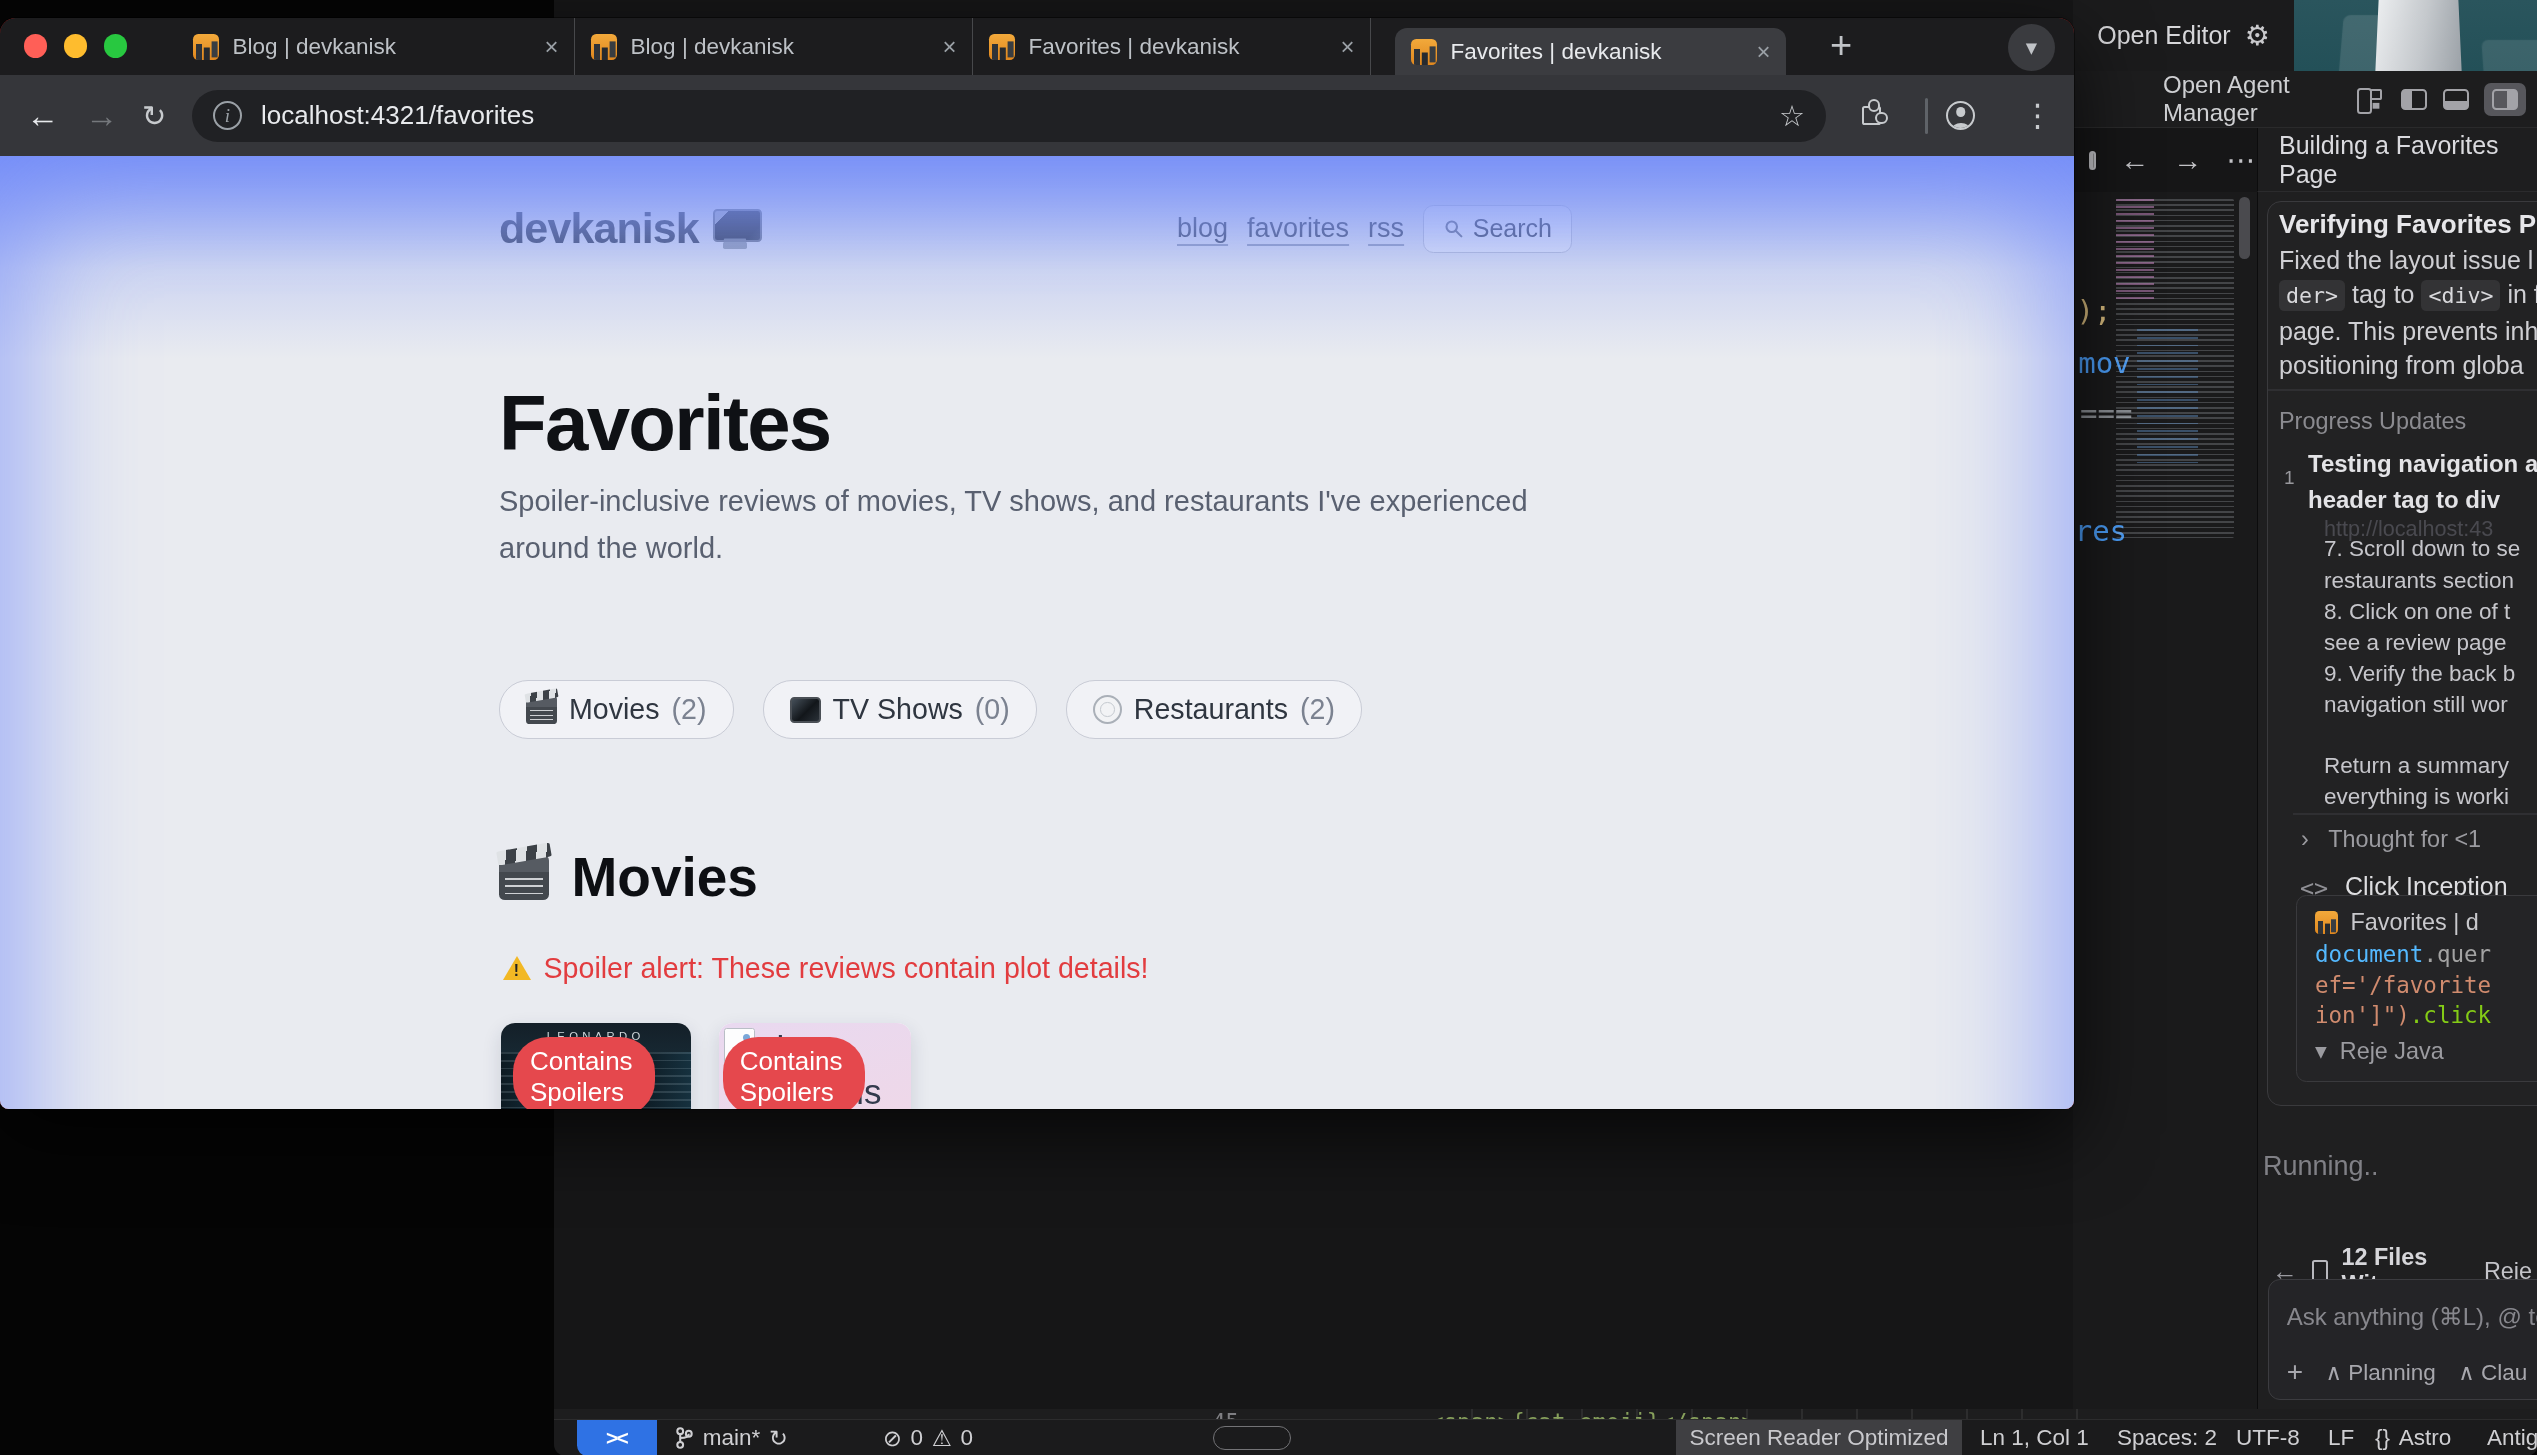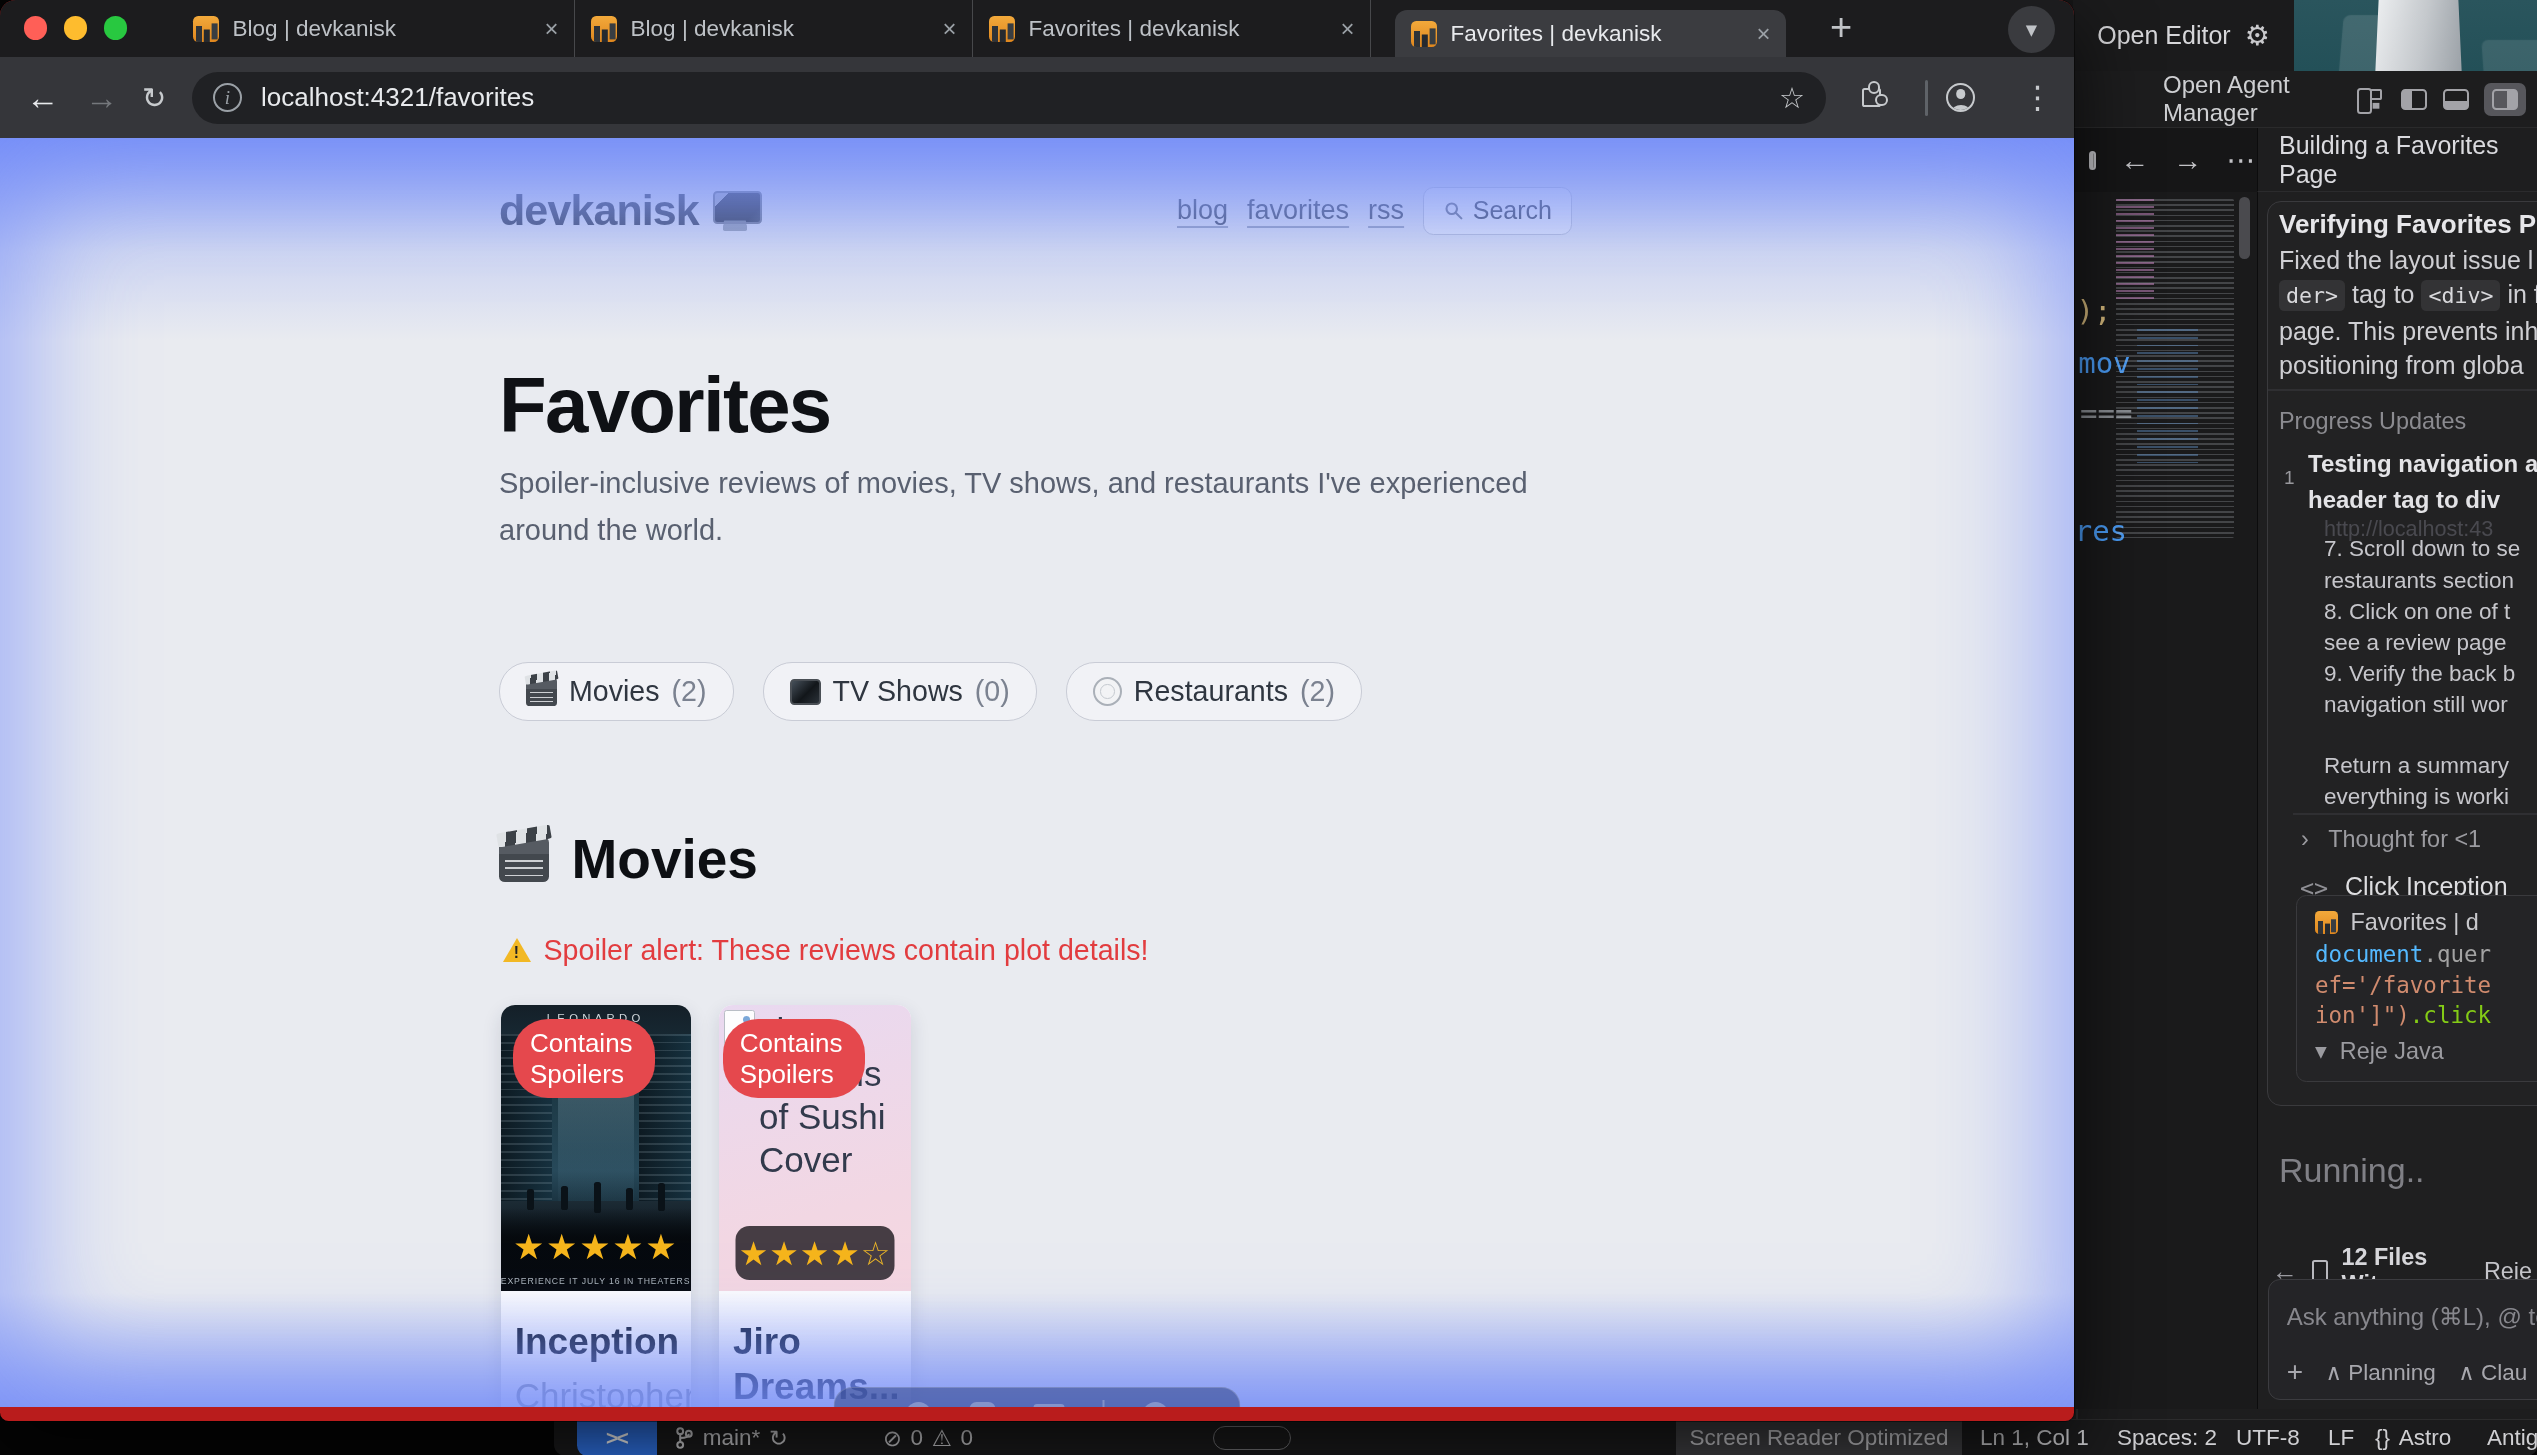--- a/index.html
+++ b/index.html
@@ -69,21 +69,21 @@
   
   .peek{position:absolute;left:0;top:1409px;width:1984px;height:10.4px;background:#1d1d1e;overflow:hidden;font-family:"DejaVu Sans Mono",monospace;font-size:22.5px}
   .peek .guides{position:absolute;left:917px;top:0;width:632px;height:10.4px;background:repeating-linear-gradient(90deg,rgba(255,255,255,.07) 0 1.7px,transparent 1.7px 55px)}
   .statusbar{position:absolute;left:0;top:1419px;width:1984px;height:36px;background:#1b1b1c;border-top:0.9px solid #2c2c2d;color:#cfcfd2;font-size:22.5px}
   .sb{position:absolute;top:0;height:36px;display:flex;align-items:center;gap:8.7px;white-space:nowrap}
   .sb-remote{left:22.5px;width:80px;justify-content:center;background:#2f72e4;color:#fff;font-weight:bold;border-radius:0 0 0 10.4px;letter-spacing:-1.7px;font-size:21px}
   .sb-srbox{left:1122px;width:286px;justify-content:center;background:#3f3f42;color:#c8c8cc}
   .sb-pill{left:659px;top:6px;width:78px;height:24px;border:1.7px solid #737376;border-radius:12px}
 
   
-  #browser{position:absolute;left:0;top:0;width:2074px;height:1421px;background:#b91c1c;border-radius:15.6px 15.6px 8.7px 8.7px;overflow:hidden;box-shadow:0 26px 78px rgba(0,0,0,.7),0 0 0 0.9px rgba(0,0,0,.45)}
+  #browser{position:absolute;left:0;top:18px;width:2074px;height:1091px;background:#b91c1c;border-radius:15.6px 15.6px 8.7px 8.7px;overflow:hidden;box-shadow:0 26px 78px rgba(0,0,0,.7),0 0 0 0.9px rgba(0,0,0,.45)}
   .tabstrip{position:absolute;left:0;top:0;width:100%;height:57px;background:#1c1c1e}
   .lights{position:absolute;left:24px;top:16.4px;display:flex;gap:16.4px}
   .light{width:23.4px;height:23.4px;border-radius:50%}
   .tabs{position:absolute;left:177px;top:0;height:57px;display:flex;align-items:stretch}
   .tab{width:398px;display:flex;align-items:center;gap:14px;padding:0 15.6px;color:#bdc1c6;font-size:22.5px;border-right:0.9px solid #47484b}
   .tab .ttl{overflow:hidden;white-space:nowrap;text-overflow:clip;max-width:286px}
   .tab .x{margin-left:auto;color:#9aa0a6;font-size:24px}
   .tab.active{border-right:none;margin-left:24px;width:391px;height:47px;align-self:flex-end;background:#3b3c40;border-radius:12px 12px 0 0;color:#e8eaed}
   .newtab{position:absolute;left:1817px;top:3.5px;color:#c0c3c7;font-size:38px;font-weight:300;width:48px;height:48px;display:flex;align-items:center;justify-content:center}
   .tabmenu{position:absolute;left:2008px;top:6px;width:47px;height:47px;border-radius:50%;background:#3a3b3f;color:#c0c3c7;display:flex;align-items:center;justify-content:center;font-size:22.5px}
@@ -237,21 +237,21 @@
       <div class="p-dim mono" style="left:42px;top:682px;color:#8f8f94">&lt;&gt;</div>
       <div class="p-bold" style="left:87px;top:680px;font-weight:normal;color:#dedee1;font-size:25px">Click Inception</div>
 
       <div class="toolcard"></div>
       <div style="position:absolute;left:57px;top:717px;color:#c9c9cd;font-size:23.4px;white-space:nowrap"><span class="mini-city"></span>&nbsp;&nbsp;<span>Favorites | d</span></div>
       <div class="cl" style="top:749px"><span class="kw">document</span><span class="plain">.quer</span></div>
       <div class="cl str" style="top:780px">ef='/favorite</div>
       <div class="cl" style="top:810px"><span class="str">ion']")</span><span class="fn">.click</span></div>
       <div class="p-dim" style="left:57px;top:845px"><span>▾</span>&nbsp;&nbsp;<span>Reje Java</span></div>
 
-      <div class="p-dim" style="left:21px;top:959px;color:#808086;font-size:34px">Running..</div>
+      <div class="p-dim" style="left:5px;top:959px;color:#808086;font-size:27px">Running..</div>
 
       <div class="filesrow">
         <span style="color:#9a9aa0;font-size:26px">←</span>
         <span class="fileic"></span>
         <span style="font-weight:bold">12 Files Wit...</span>
         <span style="margin-left:auto;color:#c4c4c9">Reje</span>
       </div>
 
       <div class="composer">
         <div class="ph">Ask anything (⌘L), @ to</div>

